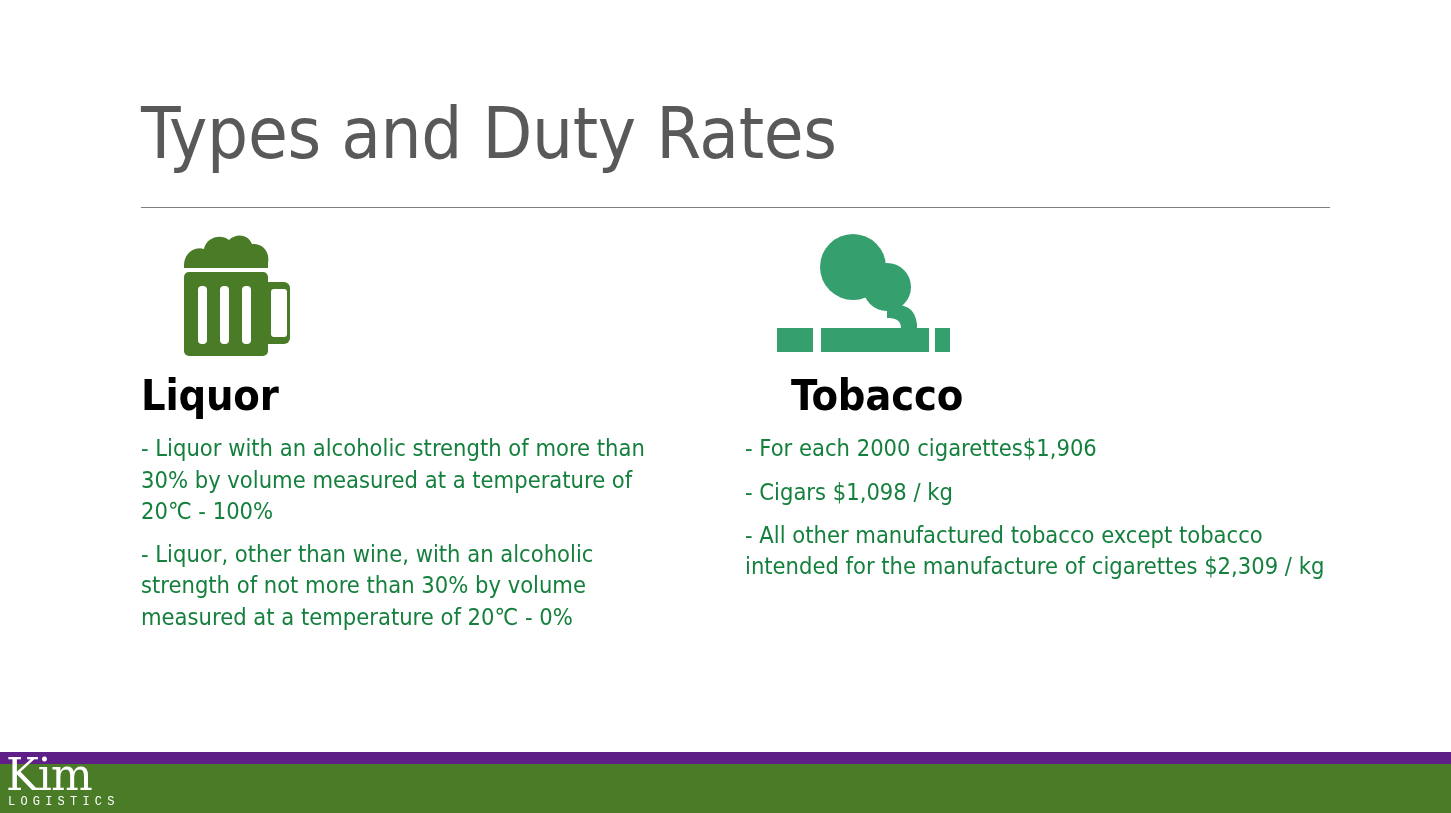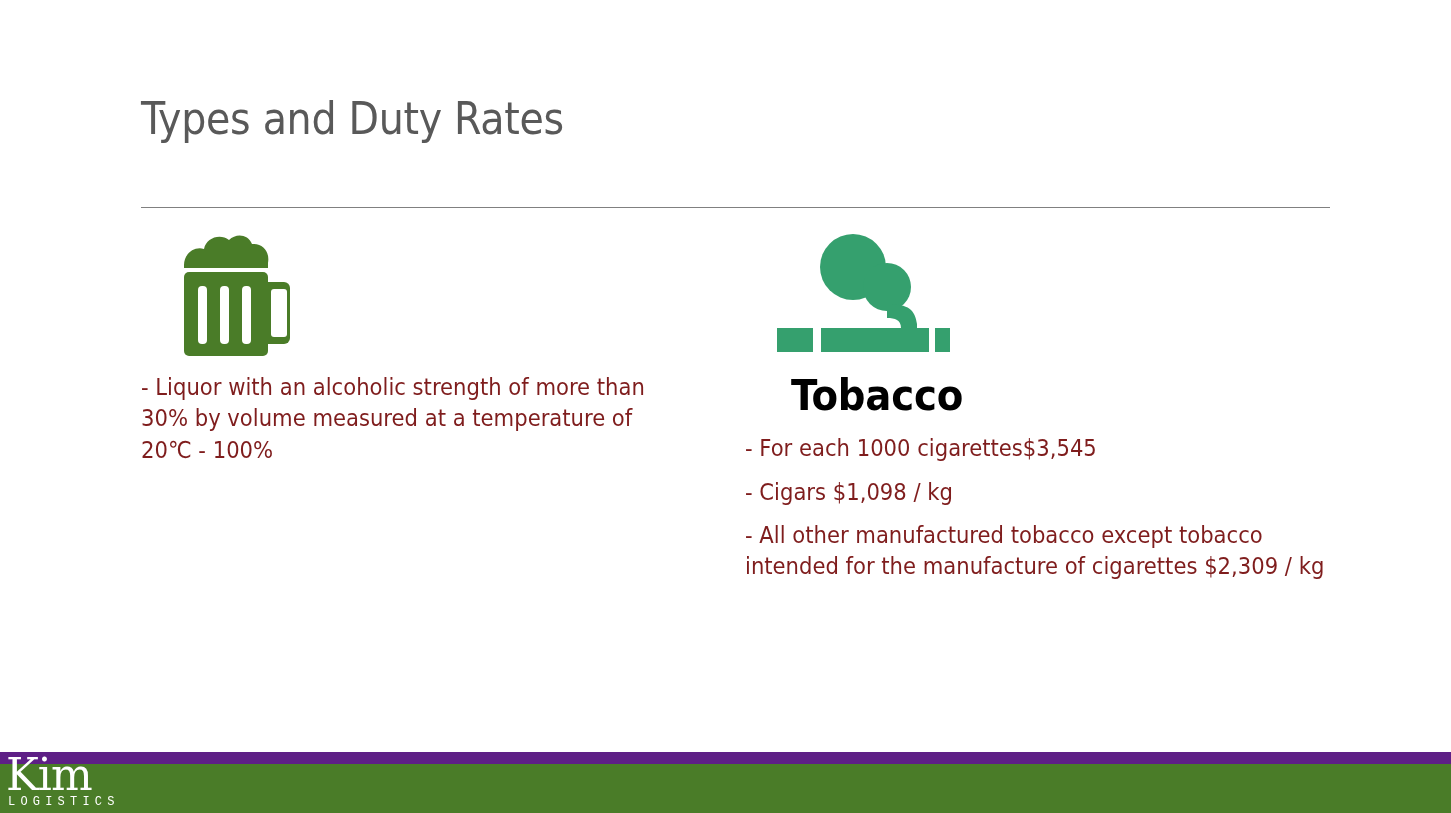--- a/index.html
+++ b/index.html
@@ -19,21 +19,21 @@
     overflow: hidden;
   }
 
   
   .slide-title {
     position: absolute;
     left: 141px;
     top: 96px;
     width: 1200px;
     font-family: "DejaVu Sans Condensed", "Liberation Sans Narrow", "Liberation Sans", sans-serif;
-    font-size: 44px;
+    font-size: 72px;
     font-weight: 400;
     line-height: 1.05;
     color: #595959;
     letter-spacing: -0.3px;
     white-space: nowrap;
   }
   .title-rule {
     position: absolute;
     left: 141px;
     top: 207px;
@@ -66,21 +66,21 @@
     margin: 0 0 14px 0;
     letter-spacing: -0.2px;
   }
   .heading-left  { margin-left: 0px; }
   .heading-right { margin-left: 46px; }
 
   .bullet {
     font-family: "DejaVu Sans Condensed", "Liberation Sans Narrow", "Liberation Sans", sans-serif;
     font-size: 23.5px;
     font-weight: 400;
-    color: #7f1d1d;
+    color: #15803d;
     line-height: 1.33;
     margin: 0 0 12px 0;
   }
   .col-left .bullet  { width: 510px; }
   .col-right .bullet { width: 590px; }
 
   
   .footer-purple {
     position: absolute;
     left: 0;
@@ -153,22 +153,24 @@
         <rect x="93" y="57" width="16" height="48" rx="3" fill="#ffffff"></rect>
 
         <rect x="6" y="36" width="84" height="4" fill="#ffffff"></rect>
 
         <rect x="20" y="54" width="9" height="58" rx="4" fill="#ffffff"></rect>
         <rect x="42" y="54" width="9" height="58" rx="4" fill="#ffffff"></rect>
         <rect x="64" y="54" width="9" height="58" rx="4" fill="#ffffff"></rect>
       </svg>
     </div>
 
+    <div class="col-heading heading-left">Liquor</div>
 
     <p class="bullet">- Liquor with an alcoholic strength of more than 30% by volume measured at a temperature of 20℃ - 100%</p>
+    <p class="bullet">- Liquor, other than wine, with an alcoholic strength of not more than 30% by volume measured at a temperature of 20℃ - 0%</p>
   </div>
 
   <div class="col col-right">
 
     <div class="icon-wrap icon-right">
       <svg width="175" height="120" viewBox="0 0 175 120" aria-hidden="true">
         <g fill="#35a06e">
 
           <circle cx="78" cy="35" r="33"></circle>
           <circle cx="112" cy="55" r="24"></circle>
@@ -180,21 +182,21 @@
 
           <rect x="46" y="96" width="108" height="24"></rect>
 
           <rect x="160" y="96" width="15" height="24"></rect>
         </g>
       </svg>
     </div>
 
     <div class="col-heading heading-right">Tobacco</div>
 
-    <p class="bullet">- For each 1000 cigarettes$3,545</p>
+    <p class="bullet">- For each 2000 cigarettes$1,906</p>
     <p class="bullet">- Cigars  $1,098 / kg</p>
     <p class="bullet">- All other manufactured tobacco except tobacco intended for the manufacture of cigarettes $2,309 / kg</p>
   </div>
 
   <div class="footer-purple"></div>
   <div class="footer-green"></div>
 
   <div class="logo">
     <div class="logo-mark">Kim</div>
     <div class="logo-sub">LOGISTICS</div>

